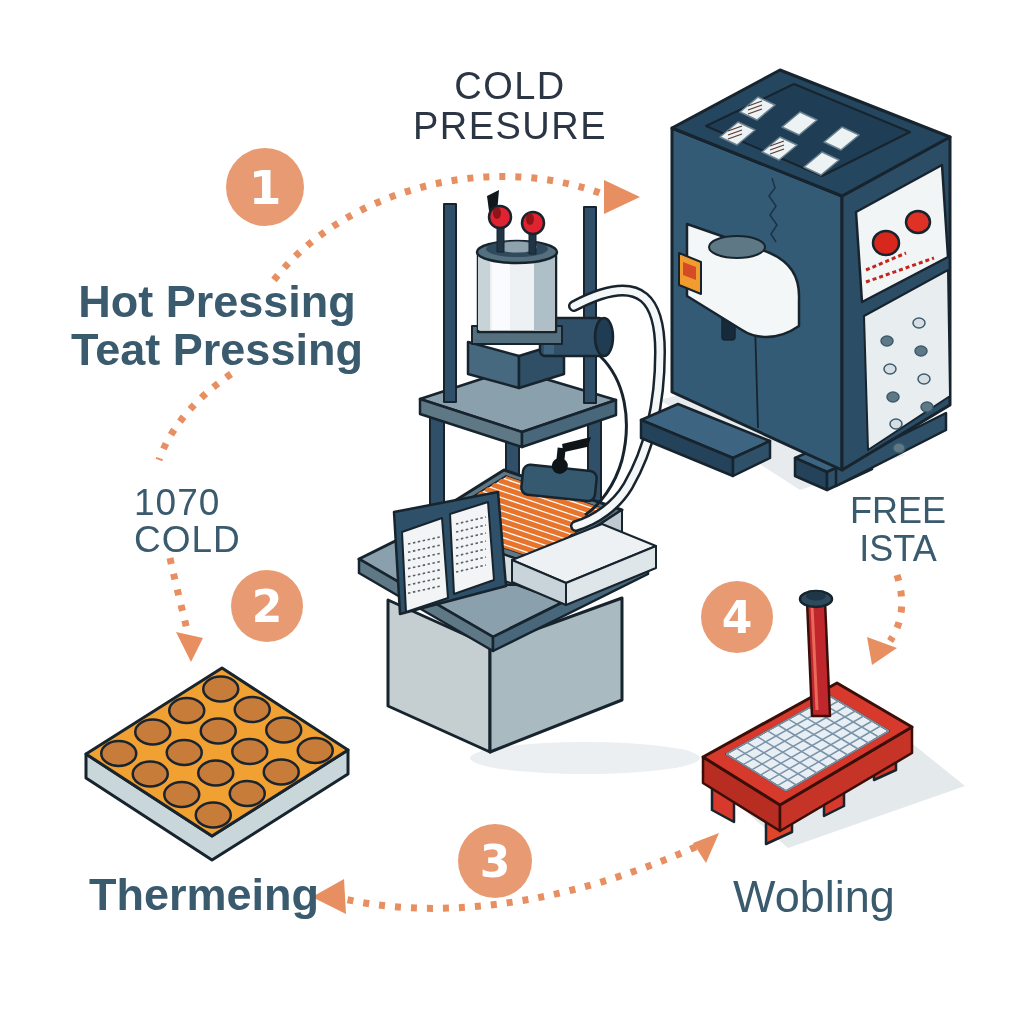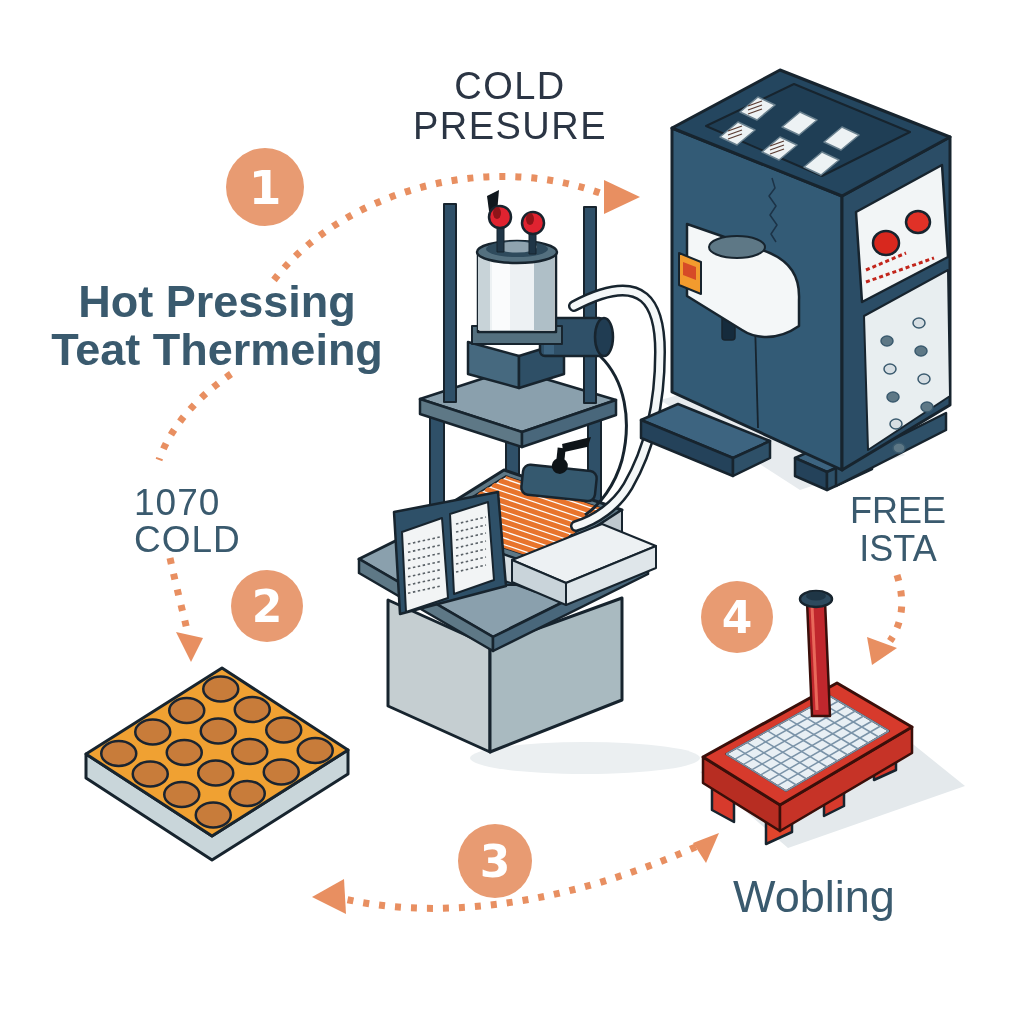--- a/index.html
+++ b/index.html
@@ -294,31 +294,32 @@
     <polygon class="arrow-head" points="872,665 867,637 897,648"></polygon>
   </g>
 </svg>
 
 <div class="label" id="label-cold">
   <span>COLD</span>
   <span>PRESURE</span>
 </div>
 <div class="label" id="label-hot">
   <span>Hot Pressing</span>
-  <span>Teat Thermeing</span>
+  <span>Teat Pressing</span>
 </div>
 <div class="label" id="label-ista">
   <span>1070</span>
   <span>COLD</span>
 </div>
 <div class="label" id="label-free">
   <span>FREE</span>
   <span>ISTA</span>
 </div>
 <div class="label" id="label-therm">
+  <span>Thermeing</span>
 </div>
 <div class="label" id="label-wob">
   <span>Wobling</span>
 </div>
 
 <div class="step" id="step-1">
       <span>1</span>
     </div>
 <div class="step" id="step-2">
       <span>2</span>

